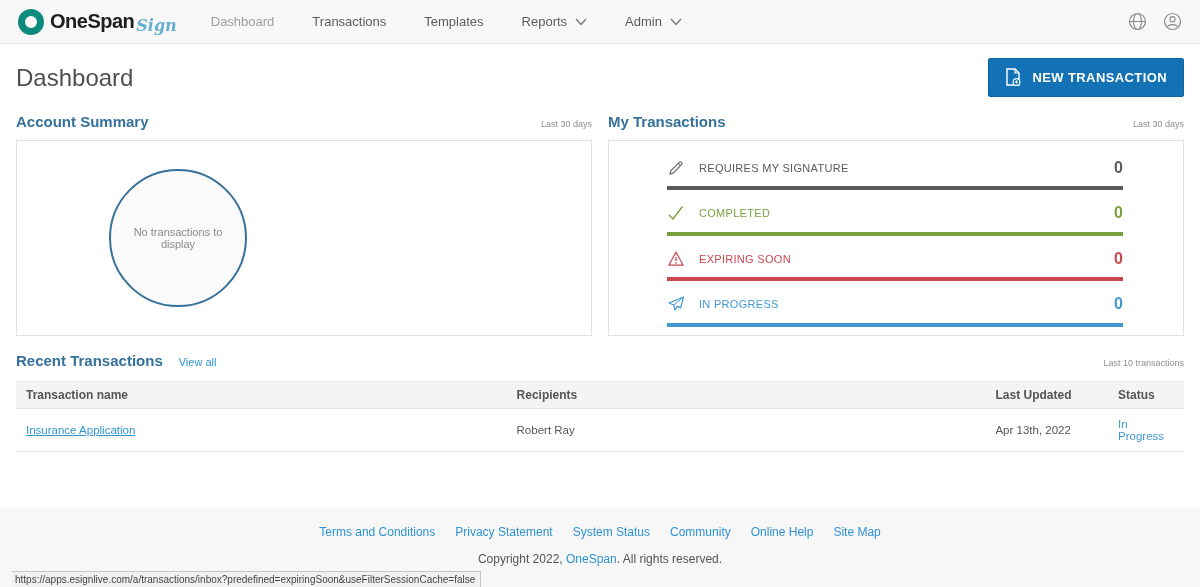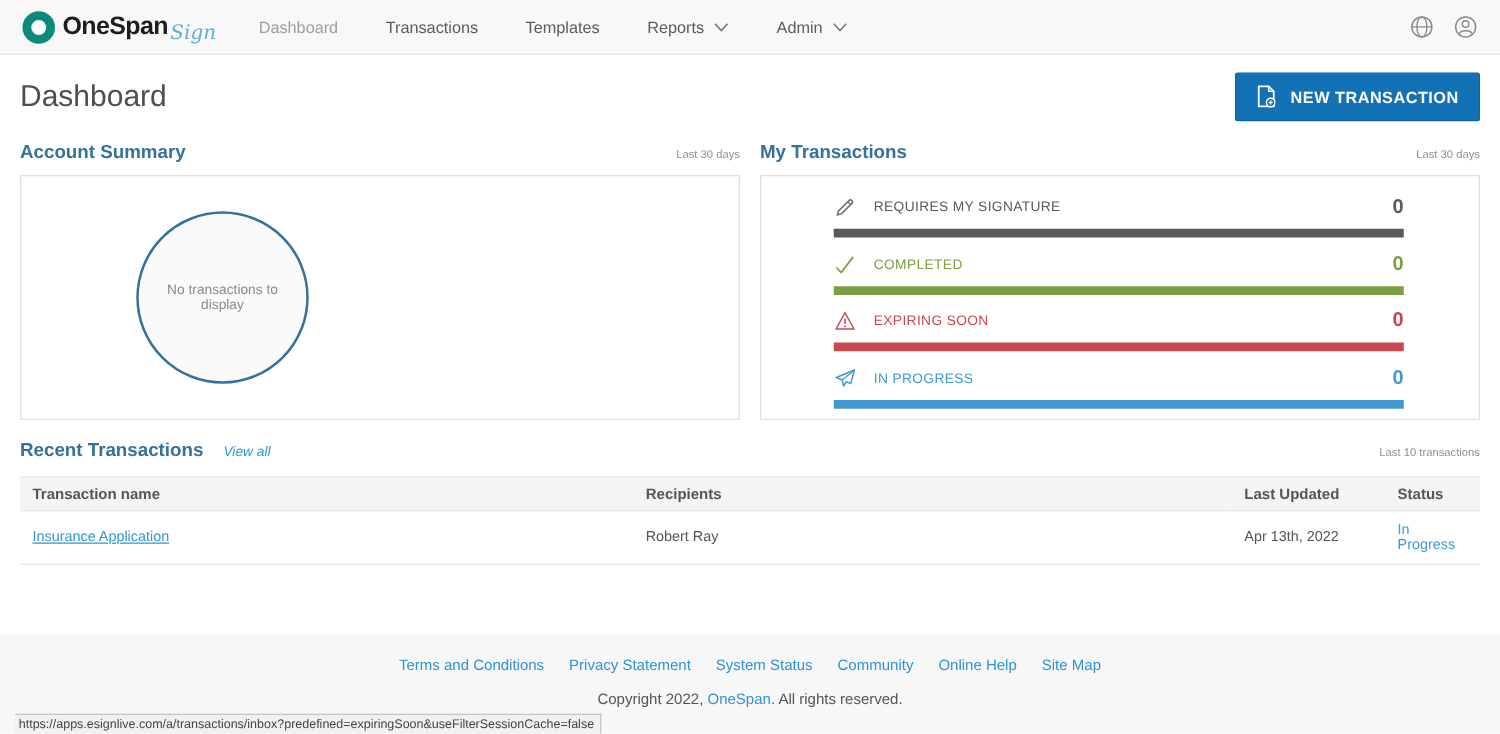--- a/index.html
+++ b/index.html
@@ -29,20 +29,21 @@
     margin-right: 6px;
   }
   .brand-name { font-size: 20px; font-weight: bold; color: #1d1d1d; letter-spacing: -0.5px; }
   .brand-script {
     font-family: "DejaVu Serif", serif;
     font-style: italic;
     color: #67afd0;
     font-size: 16px;
     margin-left: 2px;
     margin-top: 8px;
+    font-weight: bold;
   }
   .nav-items { display: flex; align-items: center; gap: 38px; }
   .nav-item { font-size: 13px; color: #5c5c5c; cursor: pointer; display: flex; align-items: center; gap: 8px; }
   .nav-item.current { color: #9d9d9d; }
   .topnav-right { margin-left: auto; display: flex; align-items: center; gap: 16px; }
   .round-icon { cursor: pointer; display: flex; align-items: center; }
 
   
   .page-header {
     display: flex; align-items: center; justify-content: space-between;
@@ -94,33 +95,33 @@
   .legend-item { display: flex; align-items: center; gap: 8px; }
   .legend-swatch { width: 11px; height: 11px; flex: 0 0 auto; }
   .legend-label { font-size: 11px; color: #555; letter-spacing: 0.2px; }
 
   
   .mt-panel { display: flex; flex-direction: column; justify-content: space-evenly; padding: 4px 0; }
   .mt-row {
     margin: 0 60px 0 58px;
     height: 41px;
     display: flex; align-items: center;
-    border-bottom: 7px solid #15803d;
+    border-bottom: 4px solid #15803d;
     cursor: pointer;
   }
   .mt-icon { width: 20px; display: flex; align-items: center; margin-right: 12px; }
   .mt-label { font-size: 11px; letter-spacing: 0.3px; }
   .mt-value { margin-left: auto; font-size: 16px; font-weight: bold; }
 
   
   .recent-head {
     display: flex; align-items: baseline;
     padding: 16px 16px 12px 16px;
   }
-  .view-all { font-size: 11px; color: #3095d2; margin-left: 16px; cursor: pointer; font-style: italic; }
+  .view-all { font-size: 11px; color: #3095d2; margin-left: 16px; cursor: pointer; }
   .recent-range { margin-left: auto; font-size: 9px; color: #8f8f8f; text-align: right; }
 
   table.tx-table { width: 1168px; margin: 0 16px; border-collapse: collapse; table-layout: fixed; }
   .tx-table th {
     background: #f4f4f4;
     border-top: 1px solid #e7e7e7;
     border-bottom: 1px solid #e7e7e7;
     font-size: 12px; font-weight: bold; color: #555;
     text-align: left;
     padding: 6px 10px;

